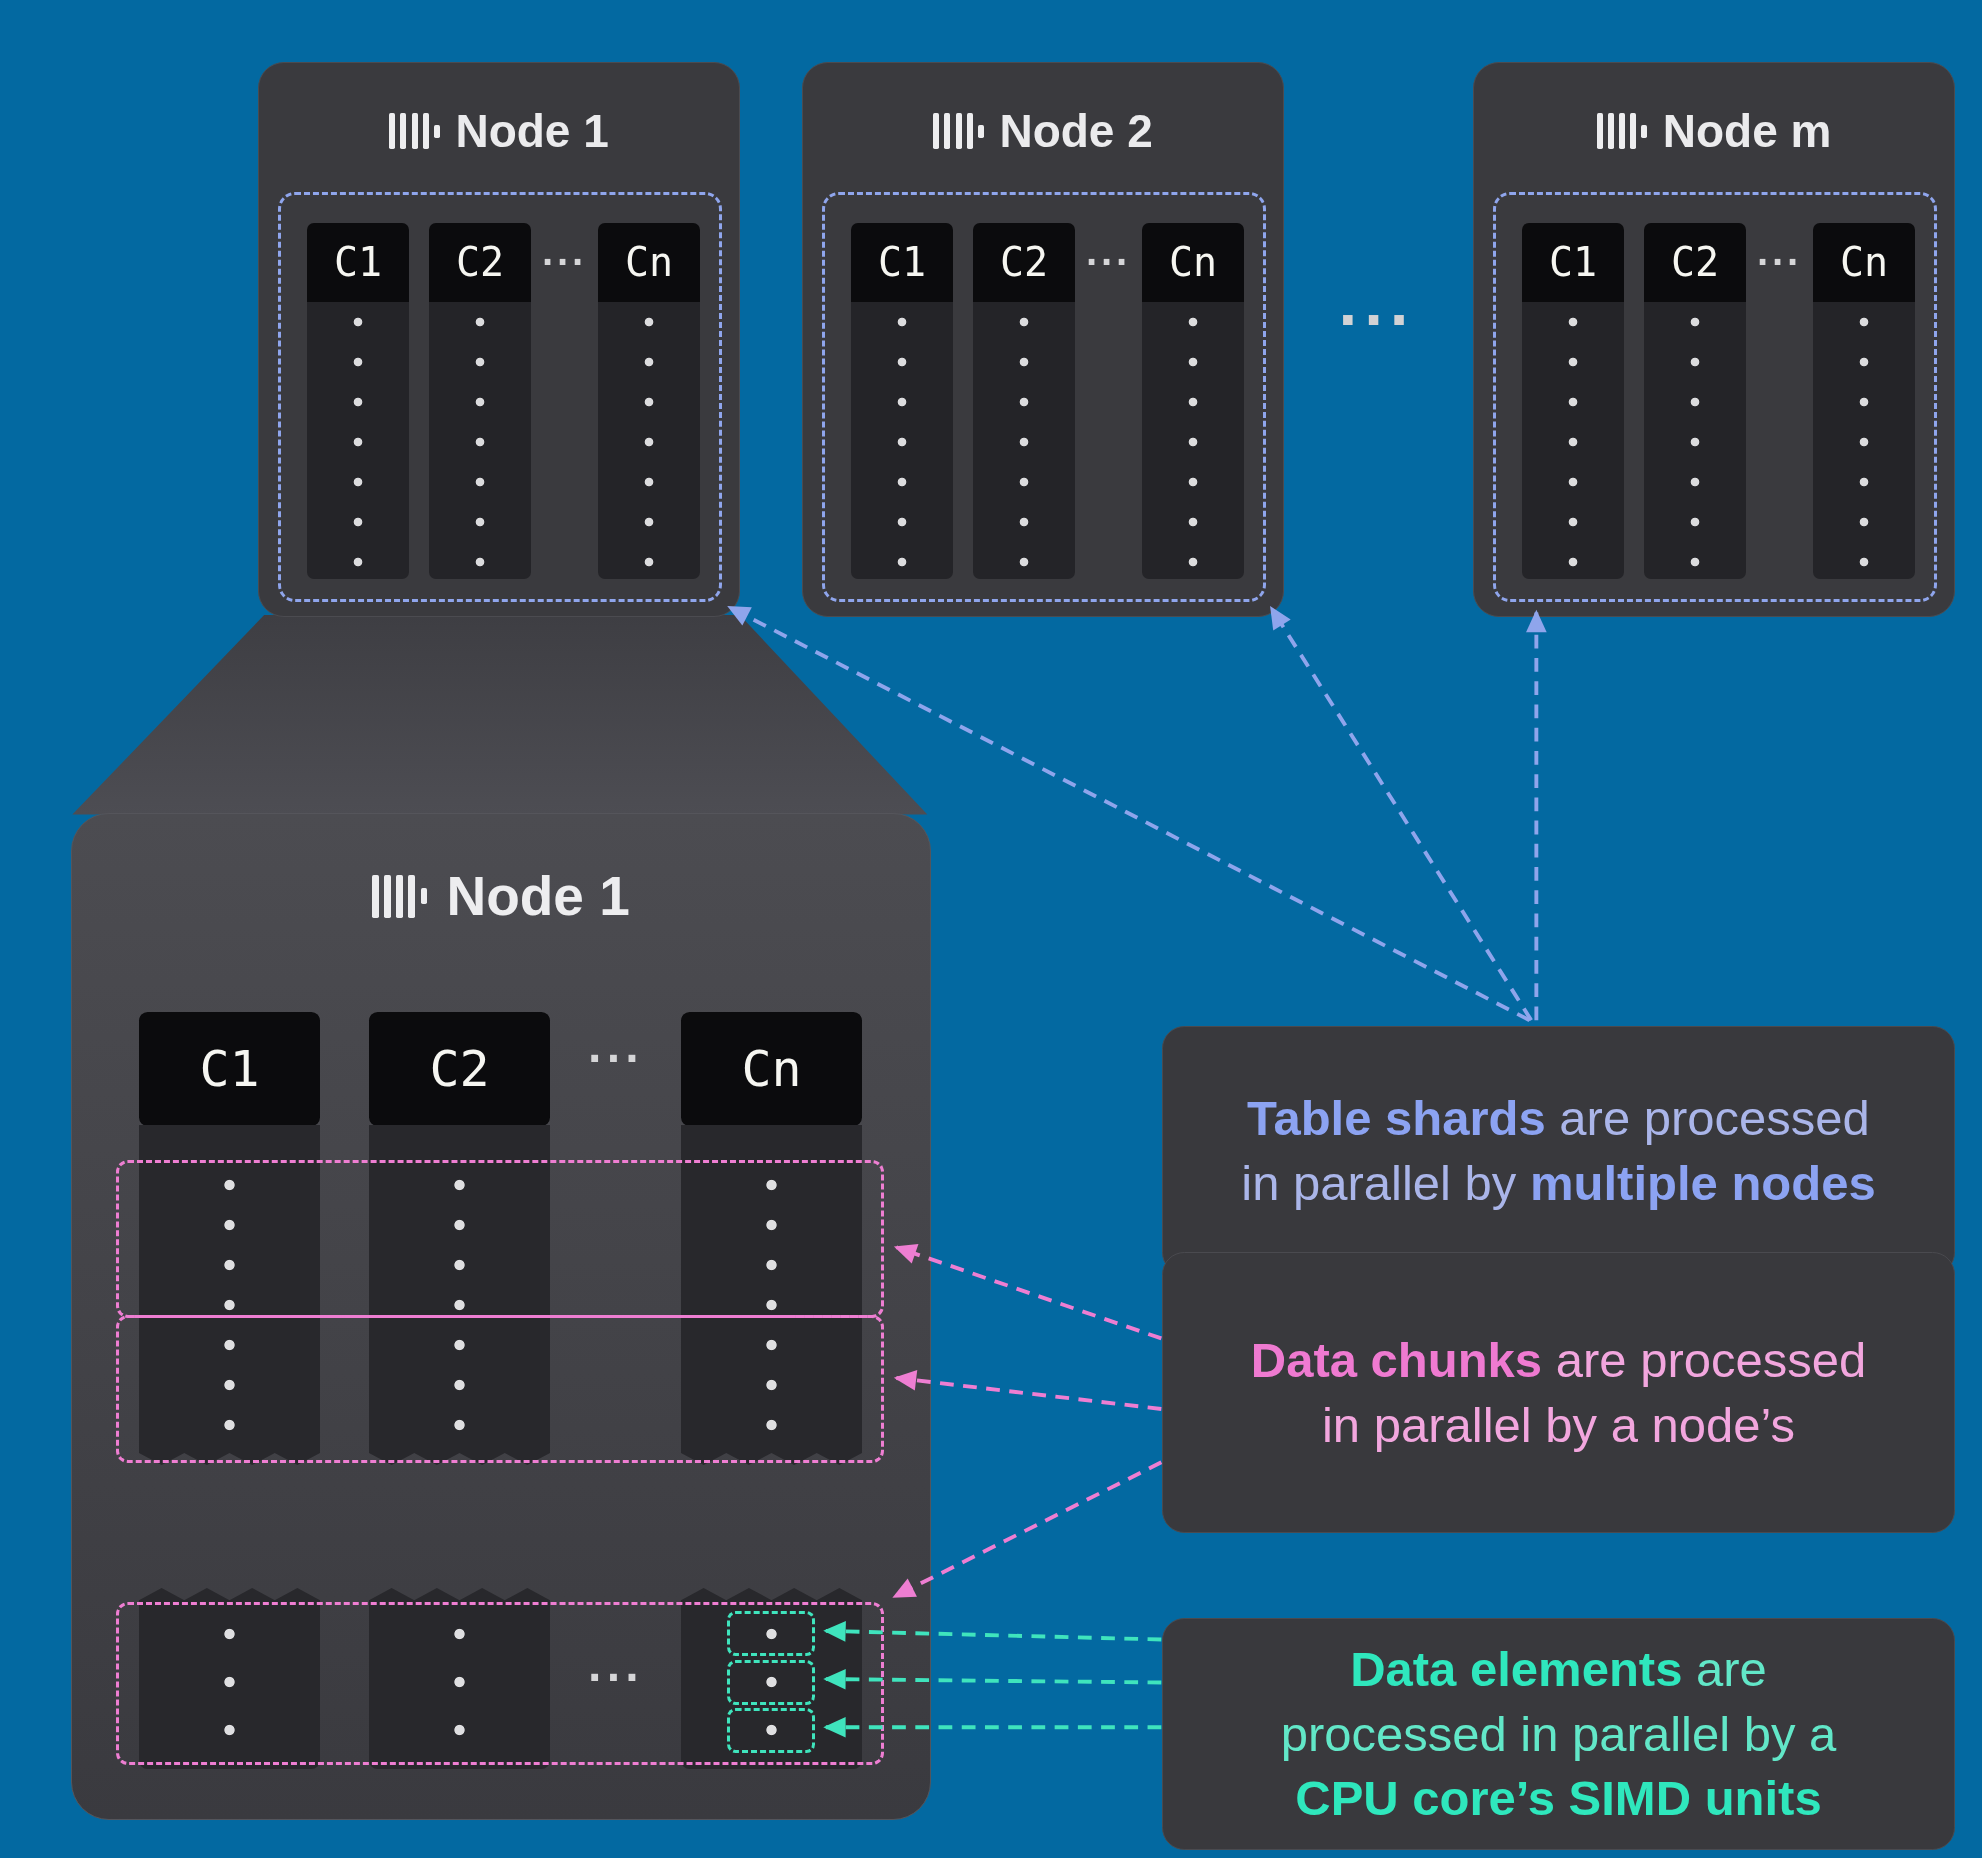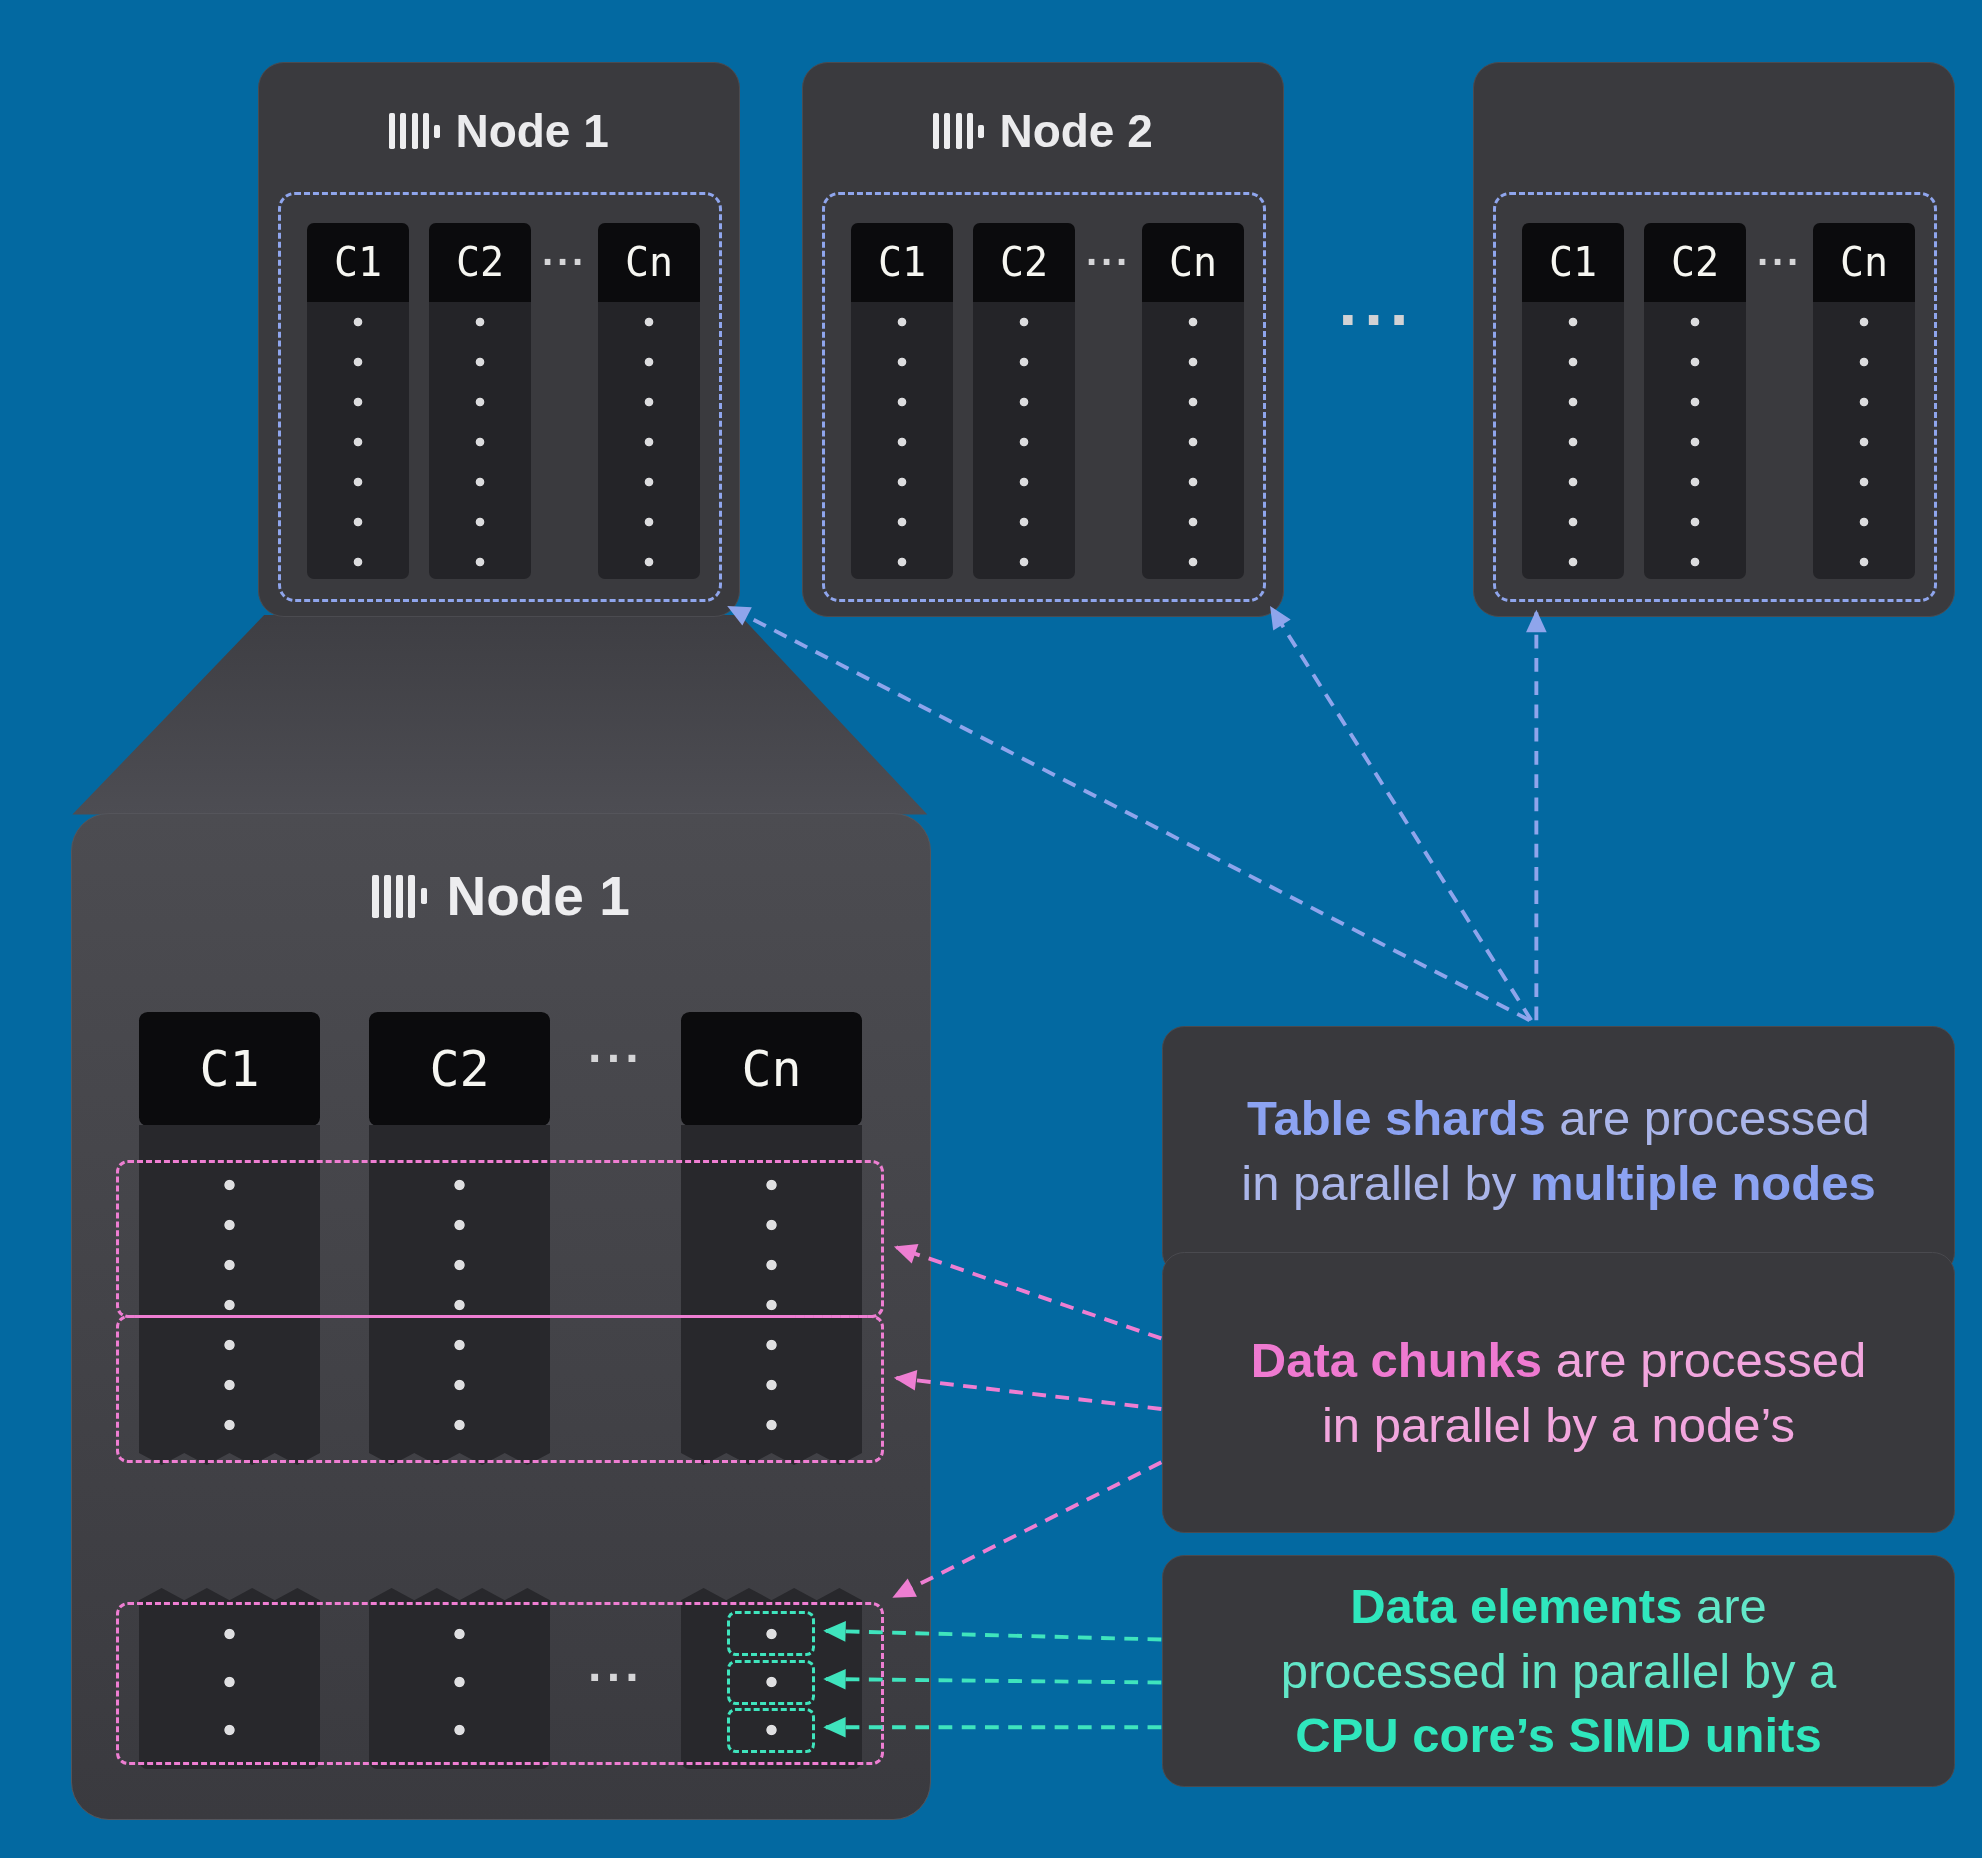--- a/index.html
+++ b/index.html
@@ -122,21 +122,21 @@
     position:absolute;left:1162px;width:793px;
     background:#39393d;border:1.7px solid #4a4a4f;border-radius:22.4px;box-sizing:border-box;
     display:flex;align-items:center;justify-content:center;text-align:center;z-index:3;
   }
   .note p{margin:0;font-size:49px;line-height:1.32;font-weight:500;}
   .note b{font-weight:800;}
   .note.blue{top:1026px;height:249px;color:#aab5e9;}
   .note.blue b{color:#8ca3f2;}
   .note.pink{top:1252px;height:281px;color:#f2a6de;}
   .note.pink b{color:#ef7ad1;}
-  .note.teal{top:1555px;height:232px;color:#62e7c8;align-items:center;}
+  .note.teal{top:1618px;height:232px;color:#62e7c8;align-items:center;}
   .note.teal b{color:#2fe7bd;}
 
   
   .ab{stroke:var(--blue,#8fa5ec);stroke-width:4.5;fill:none;stroke-dasharray:16 11;}
   .ap{stroke:var(--pink,#ee7ed2);stroke-width:4.5;fill:none;stroke-dasharray:16 11;}
   .at{stroke:var(--teal,#3fe4bd);stroke-width:4.5;fill:none;stroke-dasharray:16 11;}
   .hb{fill:var(--blue,#8fa5ec);}
   .hp{fill:var(--pink,#ee7ed2);}
   .ht{fill:var(--teal,#3fe4bd);}
 </style>
@@ -219,20 +219,30 @@
             <div class="dots d-top"></div>
           </div>
       </div>
       <div class="hdr-ellipsis">···</div>
     </div>
   </div>
 
   <div class="row-ellipsis">···</div>
 
   <div class="node-card" style="left:1473px">
+    <div class="node-title">
+      <span class="ch-logo">
+          <i></i>
+          <i></i>
+          <i></i>
+          <i></i>
+          <i class="dot"></i>
+        </span>
+      <span>Node m</span>
+    </div>
     <div class="shard-box">
       <div class="tcol" style="left:26px">
         <div class="tcol-header">C1</div>
         <div class="tcol-body">
             <div class="dots d-top"></div>
           </div>
       </div>
       <div class="tcol" style="left:148px">
         <div class="tcol-header">C2</div>
         <div class="tcol-body">

